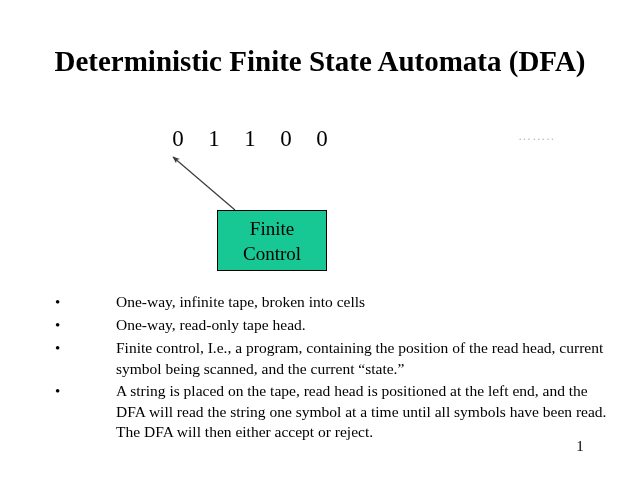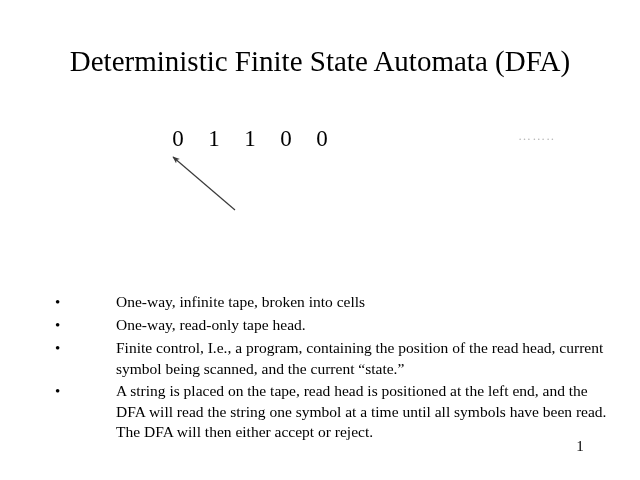--- a/index.html
+++ b/index.html
@@ -23,21 +23,21 @@
 
   
   #title {
     position: absolute;
     left: 0;
     top: 44px;
     width: 640px;
     text-align: center;
     font-size: 29px;
     line-height: 34px;
-    font-weight: normal;
+    font-weight: bold;
     letter-spacing: 0px;
     color: #000000;
     white-space: nowrap;
   }
 
   
   #tape {
     position: absolute;
     left: 160px;
     top: 126px;
@@ -159,20 +159,24 @@
 
   <svg id="head-arrow" viewBox="0 0 100 72">
     <defs>
       <marker id="arrowhead" markerWidth="7" markerHeight="7" refX="5.5" refY="3" orient="auto" markerUnits="strokeWidth">
         <path d="M6,3 L0,0.6 L1.6,3 L0,5.4 Z" fill="#3a3a3a"></path>
       </marker>
     </defs>
     <line x1="75" y1="62" x2="13" y2="9" stroke="#3a3a3a" stroke-width="1.2" marker-end="url(#arrowhead)"></line>
   </svg>
 
+  <div id="finite-control-box">
+    <div class="fc-line">Finite</div>
+    <div class="fc-line">Control</div>
+  </div>
 
   <div id="bullets">
 
     <div class="bullet-row">
       <div class="bullet-marker">•</div>
       <div class="bullet-text">One-way, infinite tape, broken into cells</div>
     </div>
 
     <div class="bullet-row">
       <div class="bullet-marker">•</div>

